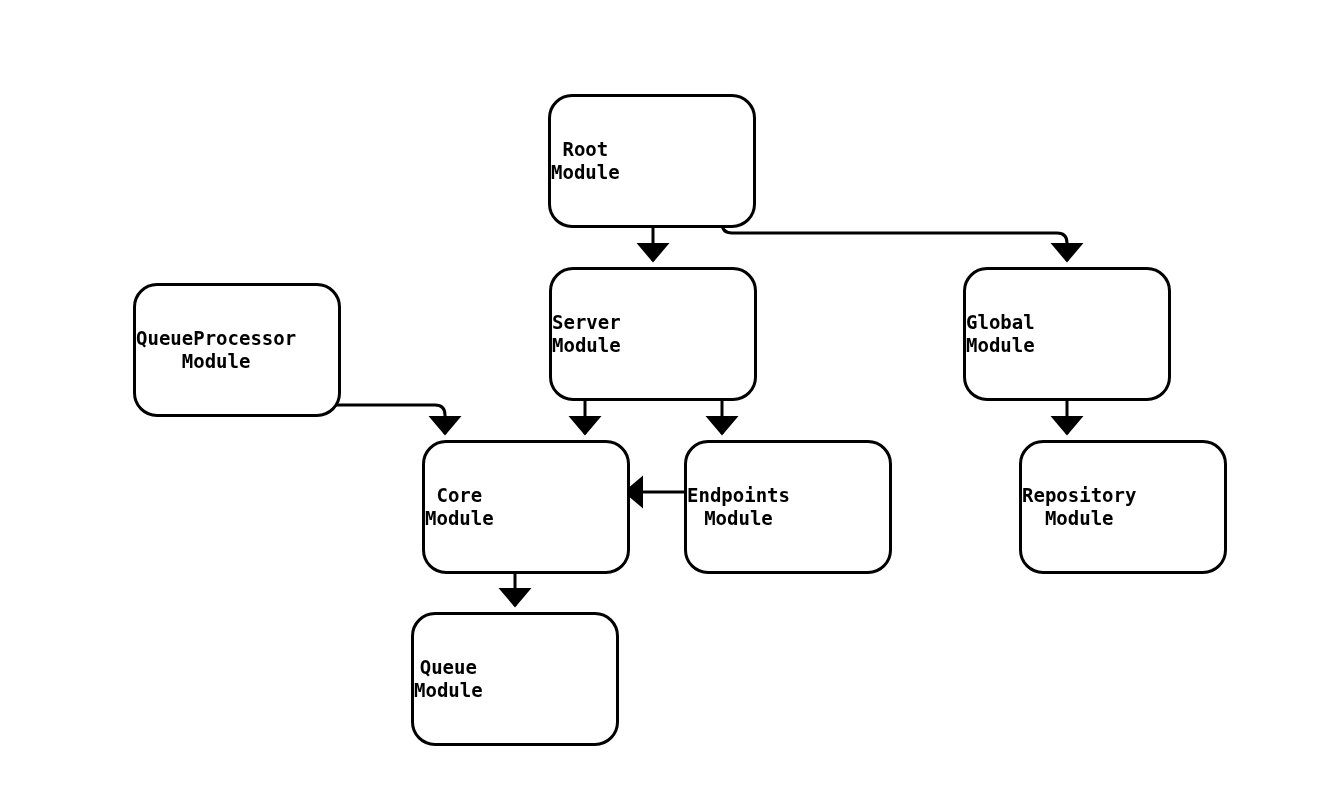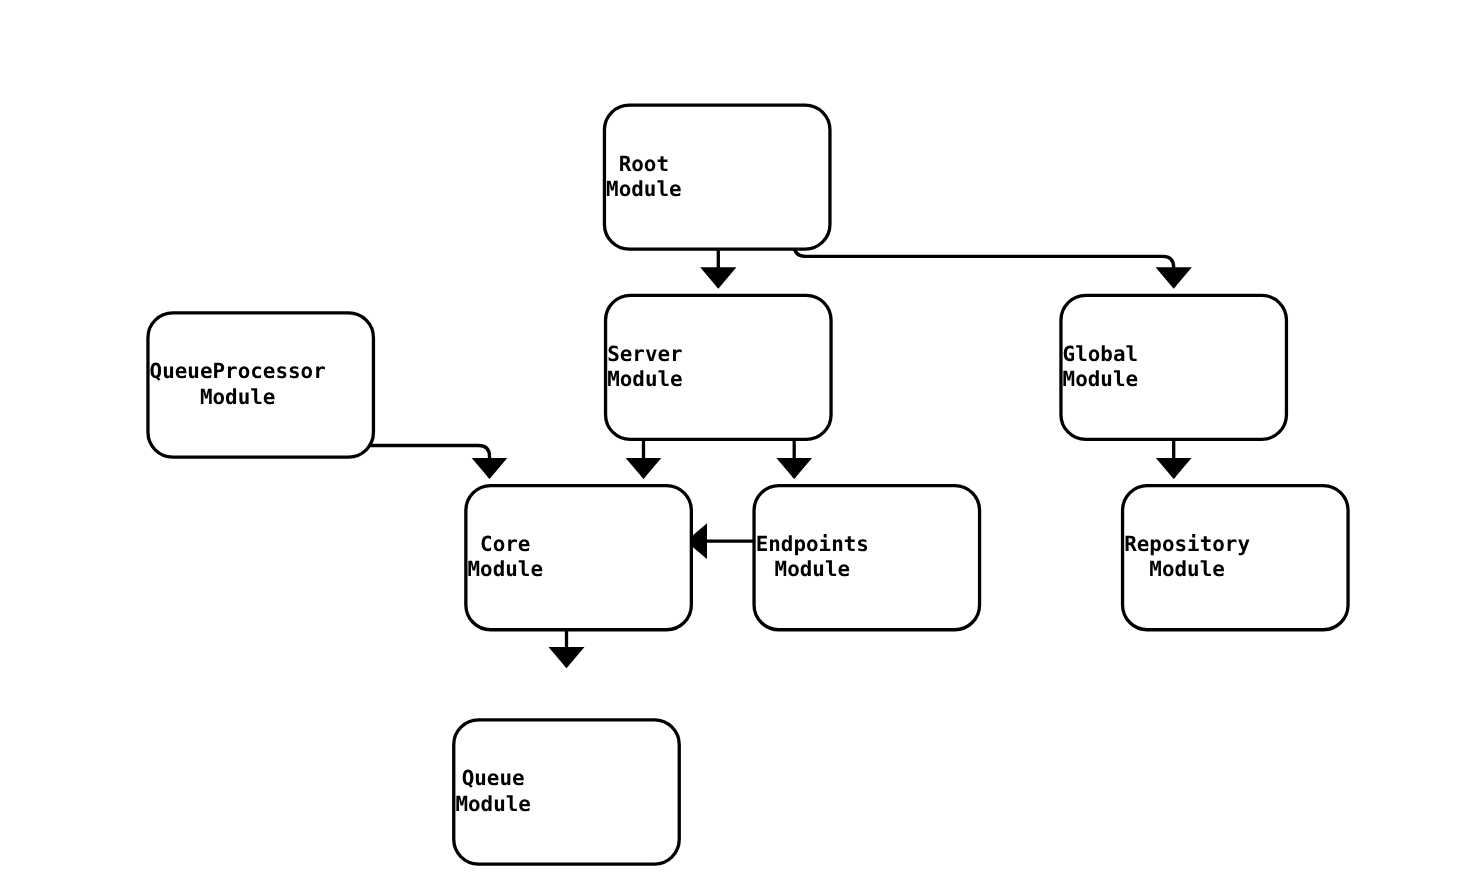--- a/index.html
+++ b/index.html
@@ -49,21 +49,21 @@
   .node .label span {
     display: block;
   }
   .n-root        { left: 548px; top:  94px; }
   .n-qproc       { left: 133px; top: 283px; }
   .n-server      { left: 549px; top: 267px; }
   .n-global      { left: 963px; top: 267px; }
   .n-core        { left: 411px; top: 440px; margin-left: 11px; }
   .n-endpoints   { left: 684px; top: 440px; }
   .n-repository  { left: 1019px; top: 440px; }
-  .n-queue       { left: 411px; top: 612px; margin-top: 41px; }
+  .n-queue       { left: 411px; top: 612px; }
 </style>
 </head>
 <body>
 
 <div class="canvas">
 
   <svg class="edges-layer" width="1337" height="809" viewBox="0 0 1337 809" xmlns="http://www.w3.org/2000/svg">
     <defs>
       <marker id="arrowhead" markerUnits="strokeWidth" markerWidth="12" markerHeight="12" viewBox="0 0 12 12" refX="6" refY="5.5" orient="auto">
         <path d="M0,0 L6.5,5.5 L0,11 z" fill="#000000"></path>

